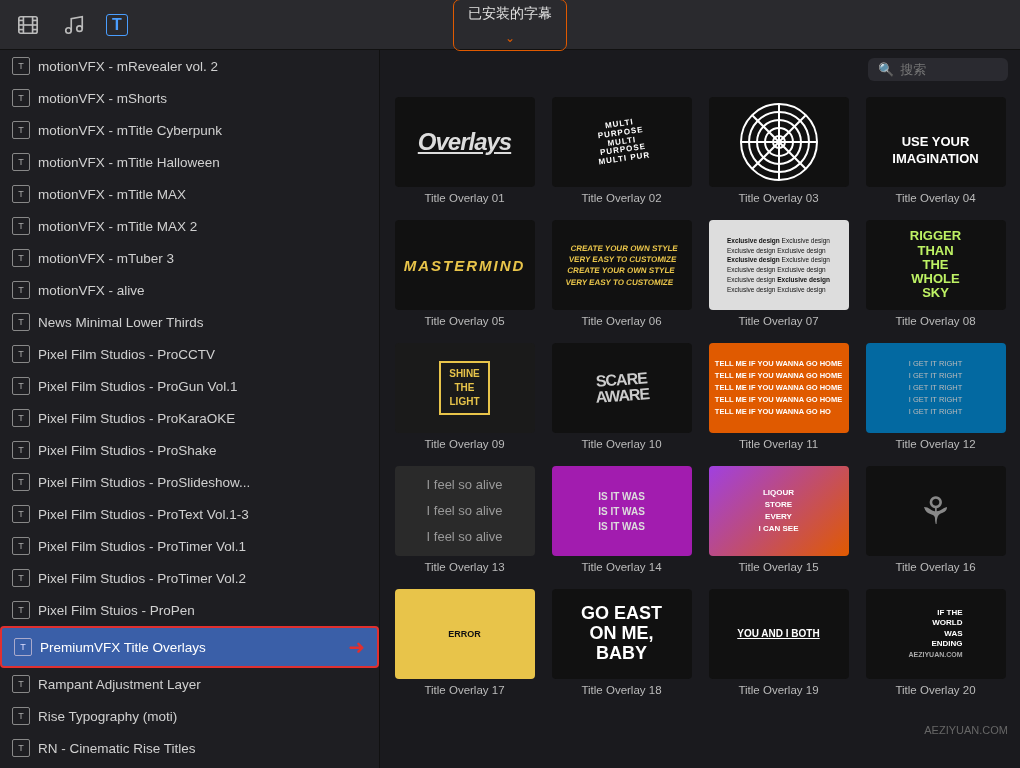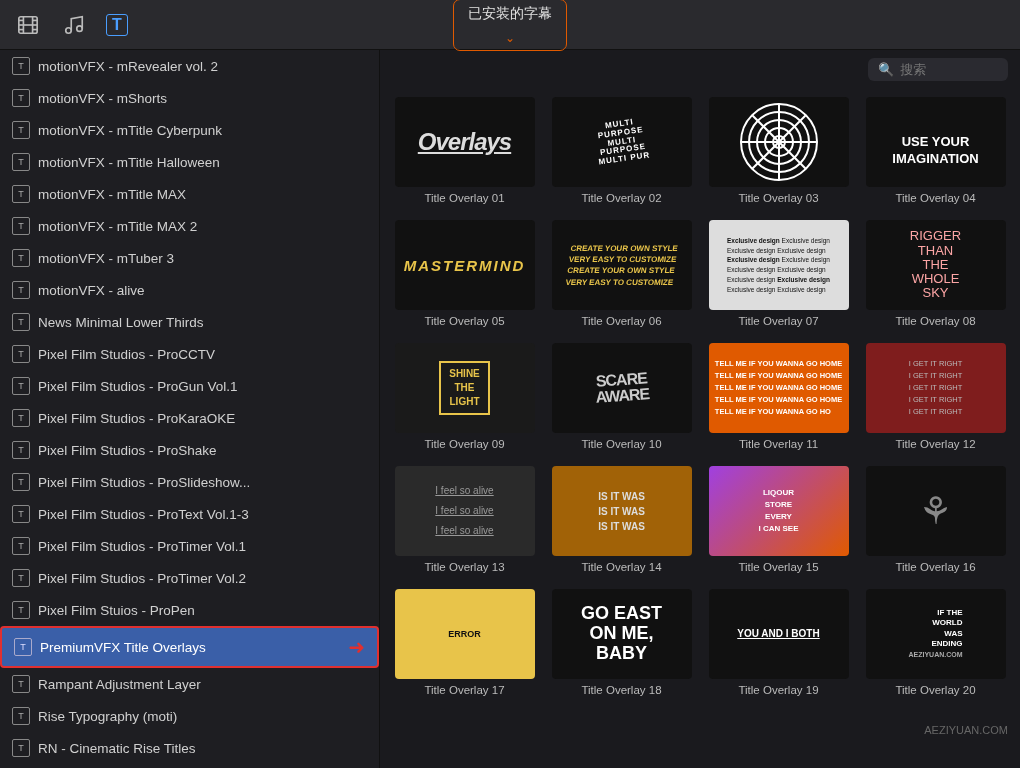--- a/index.html
+++ b/index.html
@@ -379,21 +379,21 @@
           <div class="grid-label">Title Overlay 06</div>
         </div>
         <div class="grid-item">
           <div class="grid-thumb" style="background: rgb(221, 221, 221);">
             <div style="font-size:6.5px;color:#111;line-height:1.5;padding:4px;"><b>Exclusive design</b> Exclusive design<br>Exclusive design Exclusive design<br><b>Exclusive design</b> Exclusive design<br>Exclusive design Exclusive design<br>Exclusive design <b>Exclusive design</b><br>Exclusive design Exclusive design</div>
           </div>
           <div class="grid-label">Title Overlay 07</div>
         </div>
         <div class="grid-item">
           <div class="grid-thumb" style="background: rgb(17, 17, 17);">
-            <div style="font-size:13px;font-weight:400;color:#fca5a5;text-align:center;text-transform:uppercase;line-height:1.1;">RIGGER<br>THAN<br>THE<br>WHOLE<br>SKY</div>
+            <div style="font-size:13px;font-weight:700;color:#bef264;text-align:center;text-transform:uppercase;line-height:1.1;">RIGGER<br>THAN<br>THE<br>WHOLE<br>SKY</div>
           </div>
           <div class="grid-label">Title Overlay 08</div>
         </div>
         <div class="grid-item">
           <div class="grid-thumb" style="background: rgb(26, 26, 26);">
             <div style="font-size:10px;font-weight:900;color:#e8c44a;text-align:center;border:2px solid #e8c44a;padding:4px 8px;text-transform:uppercase;line-height:1.4;">SHINE<br>THE<br>LIGHT</div>
           </div>
           <div class="grid-label">Title Overlay 09</div>
         </div>
         <div class="grid-item">
@@ -402,33 +402,33 @@
           </div>
           <div class="grid-label">Title Overlay 10</div>
         </div>
         <div class="grid-item">
           <div class="grid-thumb" style="background: rgb(224, 90, 0);">
             <div style="font-size:7.5px;font-weight:900;color:#fff;line-height:1.6;padding:3px;text-transform:uppercase;">TELL ME IF YOU WANNA GO HOME<br>TELL ME IF YOU WANNA GO HOME<br>TELL ME IF YOU WANNA GO HOME<br>TELL ME IF YOU WANNA GO HOME<br>TELL ME IF YOU WANNA GO HO</div>
           </div>
           <div class="grid-label">Title Overlay 11</div>
         </div>
         <div class="grid-item">
-          <div class="grid-thumb" style="background: #7f1d1d; align-items: center;">
+          <div class="grid-thumb" style="background: #0369a1; align-items: center;">
             <div style="font-size:7.5px;color:#bbb;line-height:1.6;padding:4px;">I GET IT RIGHT<br>I GET IT RIGHT<br>I GET IT RIGHT<br>I GET IT RIGHT<br>I GET IT RIGHT</div>
           </div>
           <div class="grid-label">Title Overlay 12</div>
         </div>
         <div class="grid-item">
           <div class="grid-thumb" style="background: rgb(42, 42, 42);">
-            <div style="font-size:10px;color:#999;text-align:center;padding:4px;line-height:2;text-decoration:underline;">I feel so alive<br>I feel so alive<br>I feel so alive</div>
+            <div style="font-size:13px;color:#999;text-align:center;padding:4px;line-height:2;">I feel so alive<br>I feel so alive<br>I feel so alive</div>
           </div>
           <div class="grid-label">Title Overlay 13</div>
         </div>
         <div class="grid-item">
-          <div class="grid-thumb" style="background: #a16207;">
+          <div class="grid-thumb" style="background: #a21caf;">
             <div style="font-size:10px;font-weight:900;color:#ddd;text-align:center;line-height:1.5;">IS IT WAS<br>IS IT WAS<br>IS IT WAS</div>
           </div>
           <div class="grid-label">Title Overlay 14</div>
         </div>
         <div class="grid-item">
           <div class="grid-thumb" style="background: linear-gradient(135deg, rgb(160, 64, 224), rgb(224, 90, 0));">
             <div style="font-size:8px;font-weight:900;color:#fff;text-align:center;padding:4px;line-height:1.5;">LIQOUR<br>STORE<br>EVERY<br>I CAN SEE</div>
           </div>
           <div class="grid-label">Title Overlay 15</div>
         </div>

